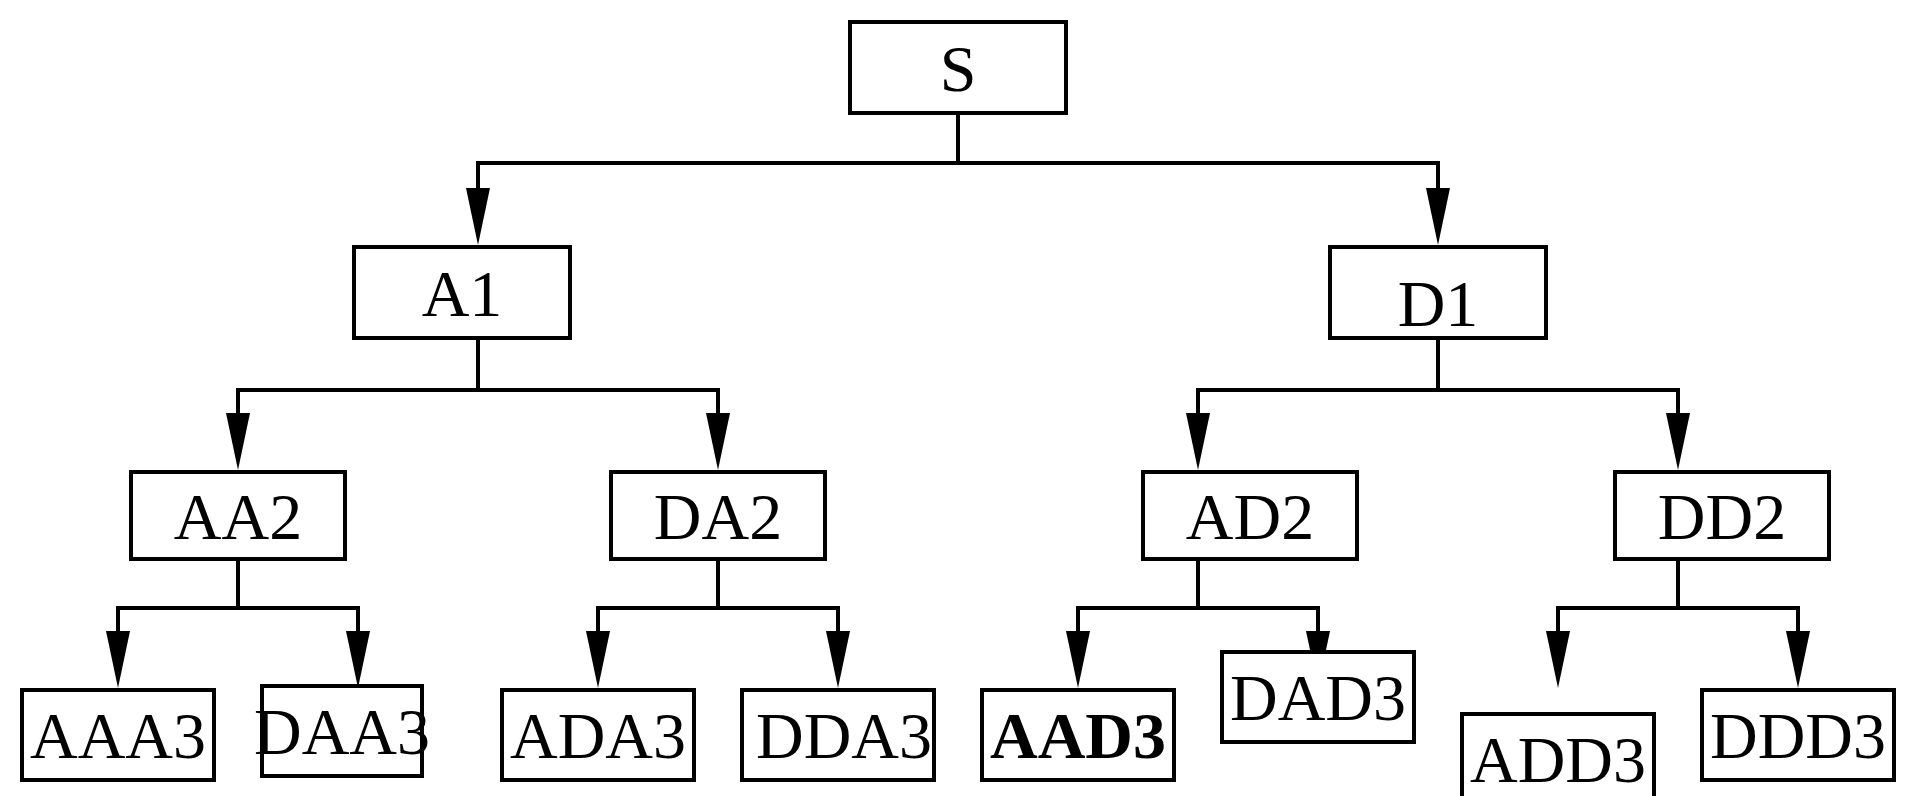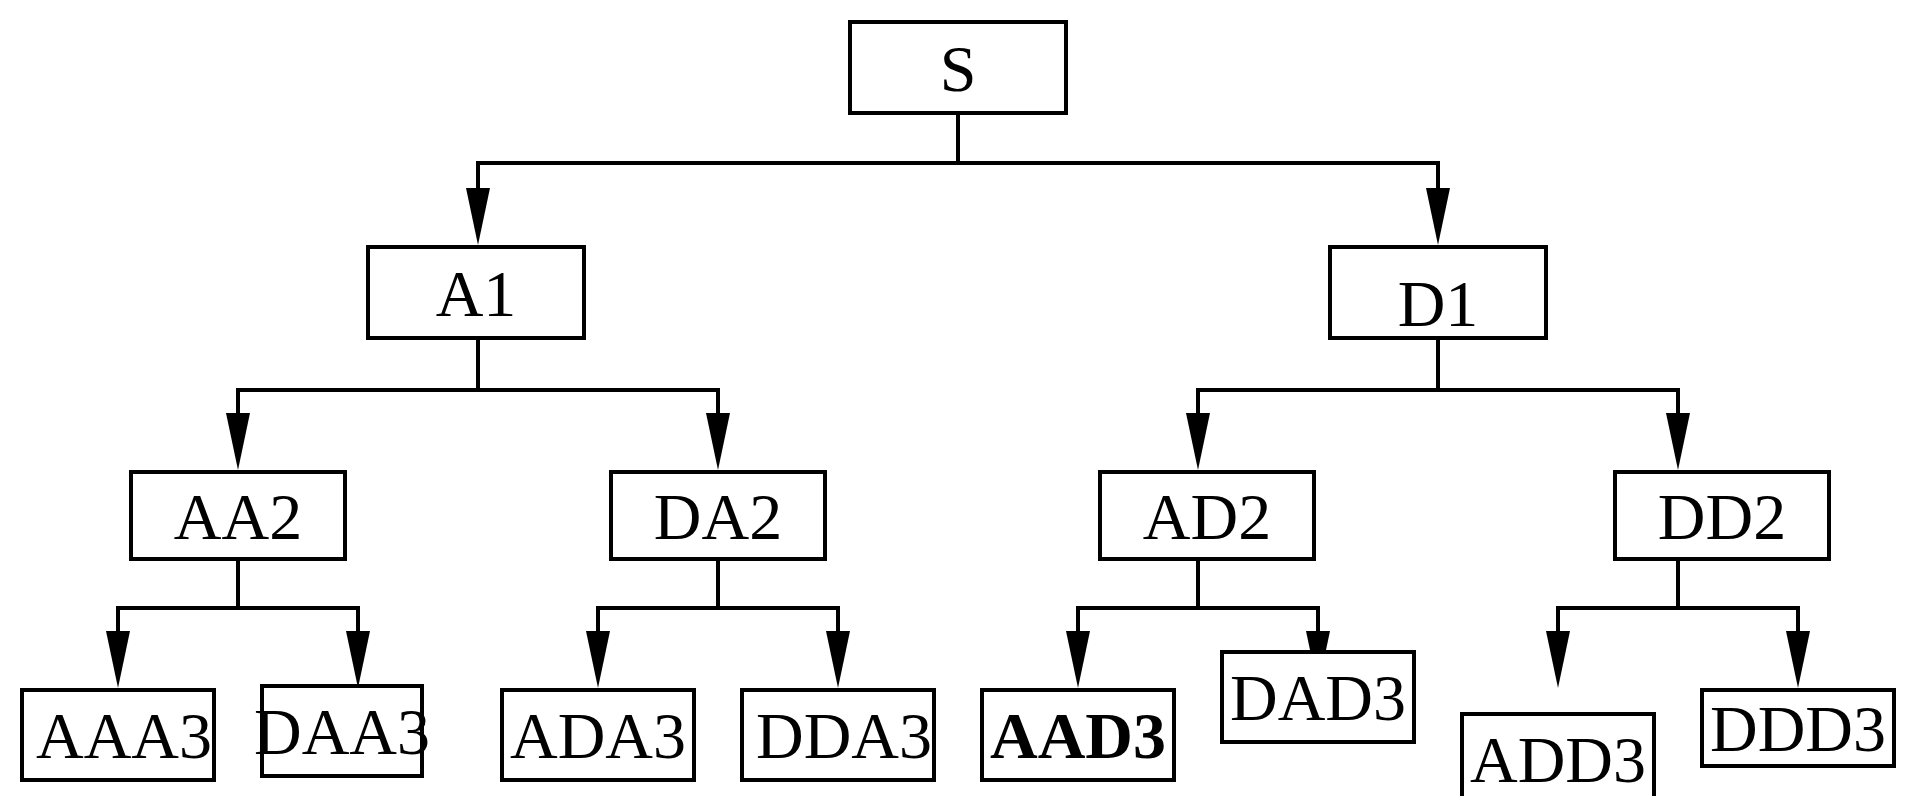--- a/index.html
+++ b/index.html
@@ -103,58 +103,58 @@
       <path d="M1558,631 V608 H1798 V631"></path>
       <polygon points="1546,631 1570,631 1558,688"></polygon>
       <polygon points="1786,631 1810,631 1798,688"></polygon>
     </g>
   </svg>
 
   <div class="node" style="left:848px; top:20px;  width:220px; height:95px;">
       <span>S</span>
     </div>
 
-  <div class="node" style="left:366px;  top:245px; width:220px; height:95px;text-align:right;">
+  <div class="node" style="left:352px;  top:245px; width:220px; height:95px;text-align:right;">
       <span>A1</span>
     </div>
   <div class="node" style="left:1328px; top:245px; width:220px; height:95px;align-items:flex-end;">
       <span>D1</span>
     </div>
 
   <div class="node" style="left:129px;  top:470px; width:218px; height:91px;">
       <span>AA2</span>
     </div>
   <div class="node" style="left:609px;  top:470px; width:218px; height:91px;">
       <span>DA2</span>
     </div>
-  <div class="node" style="left:1098px; top:470px; width:218px; height:91px;">
+  <div class="node" style="left:1141px; top:470px; width:218px; height:91px;">
       <span>AD2</span>
     </div>
   <div class="node" style="left:1569px; top:470px; width:218px; height:91px;margin-left:44px;">
       <span>DD2</span>
     </div>
 
-  <div class="node" style="left:20px;   top:688px; width:196px; height:94px;justify-content:flex-end;">
+  <div class="node" style="left:20px;   top:688px; width:196px; height:94px;">
       <span>AAA3</span>
     </div>
   <div class="node" style="left:260px;  top:684px; width:164px; height:94px;">
       <span>DAA3</span>
     </div>
   <div class="node" style="left:500px;  top:688px; width:196px; height:94px;">
       <span>ADA3</span>
     </div>
   <div class="node" style="left:740px;  top:688px; width:196px; height:94px;justify-content:flex-end;">
       <span>DDA3</span>
     </div>
   <div class="node" style="left:980px;  top:688px; width:196px; height:94px;font-weight:bold;">
       <span>AAD3</span>
     </div>
   <div class="node" style="left:1220px; top:650px; width:196px; height:94px;">
       <span>DAD3</span>
     </div>
   <div class="node" style="left:1460px; top:712px; width:196px; height:94px;">
       <span>ADD3</span>
     </div>
-  <div class="node" style="left:1700px; top:688px; width:196px; height:80px;">
+  <div class="node" style="left:1700px; top:688px; width:196px; height:94px;">
       <span>DDD3</span>
     </div>
 
 </div>
 
 </body></html>

